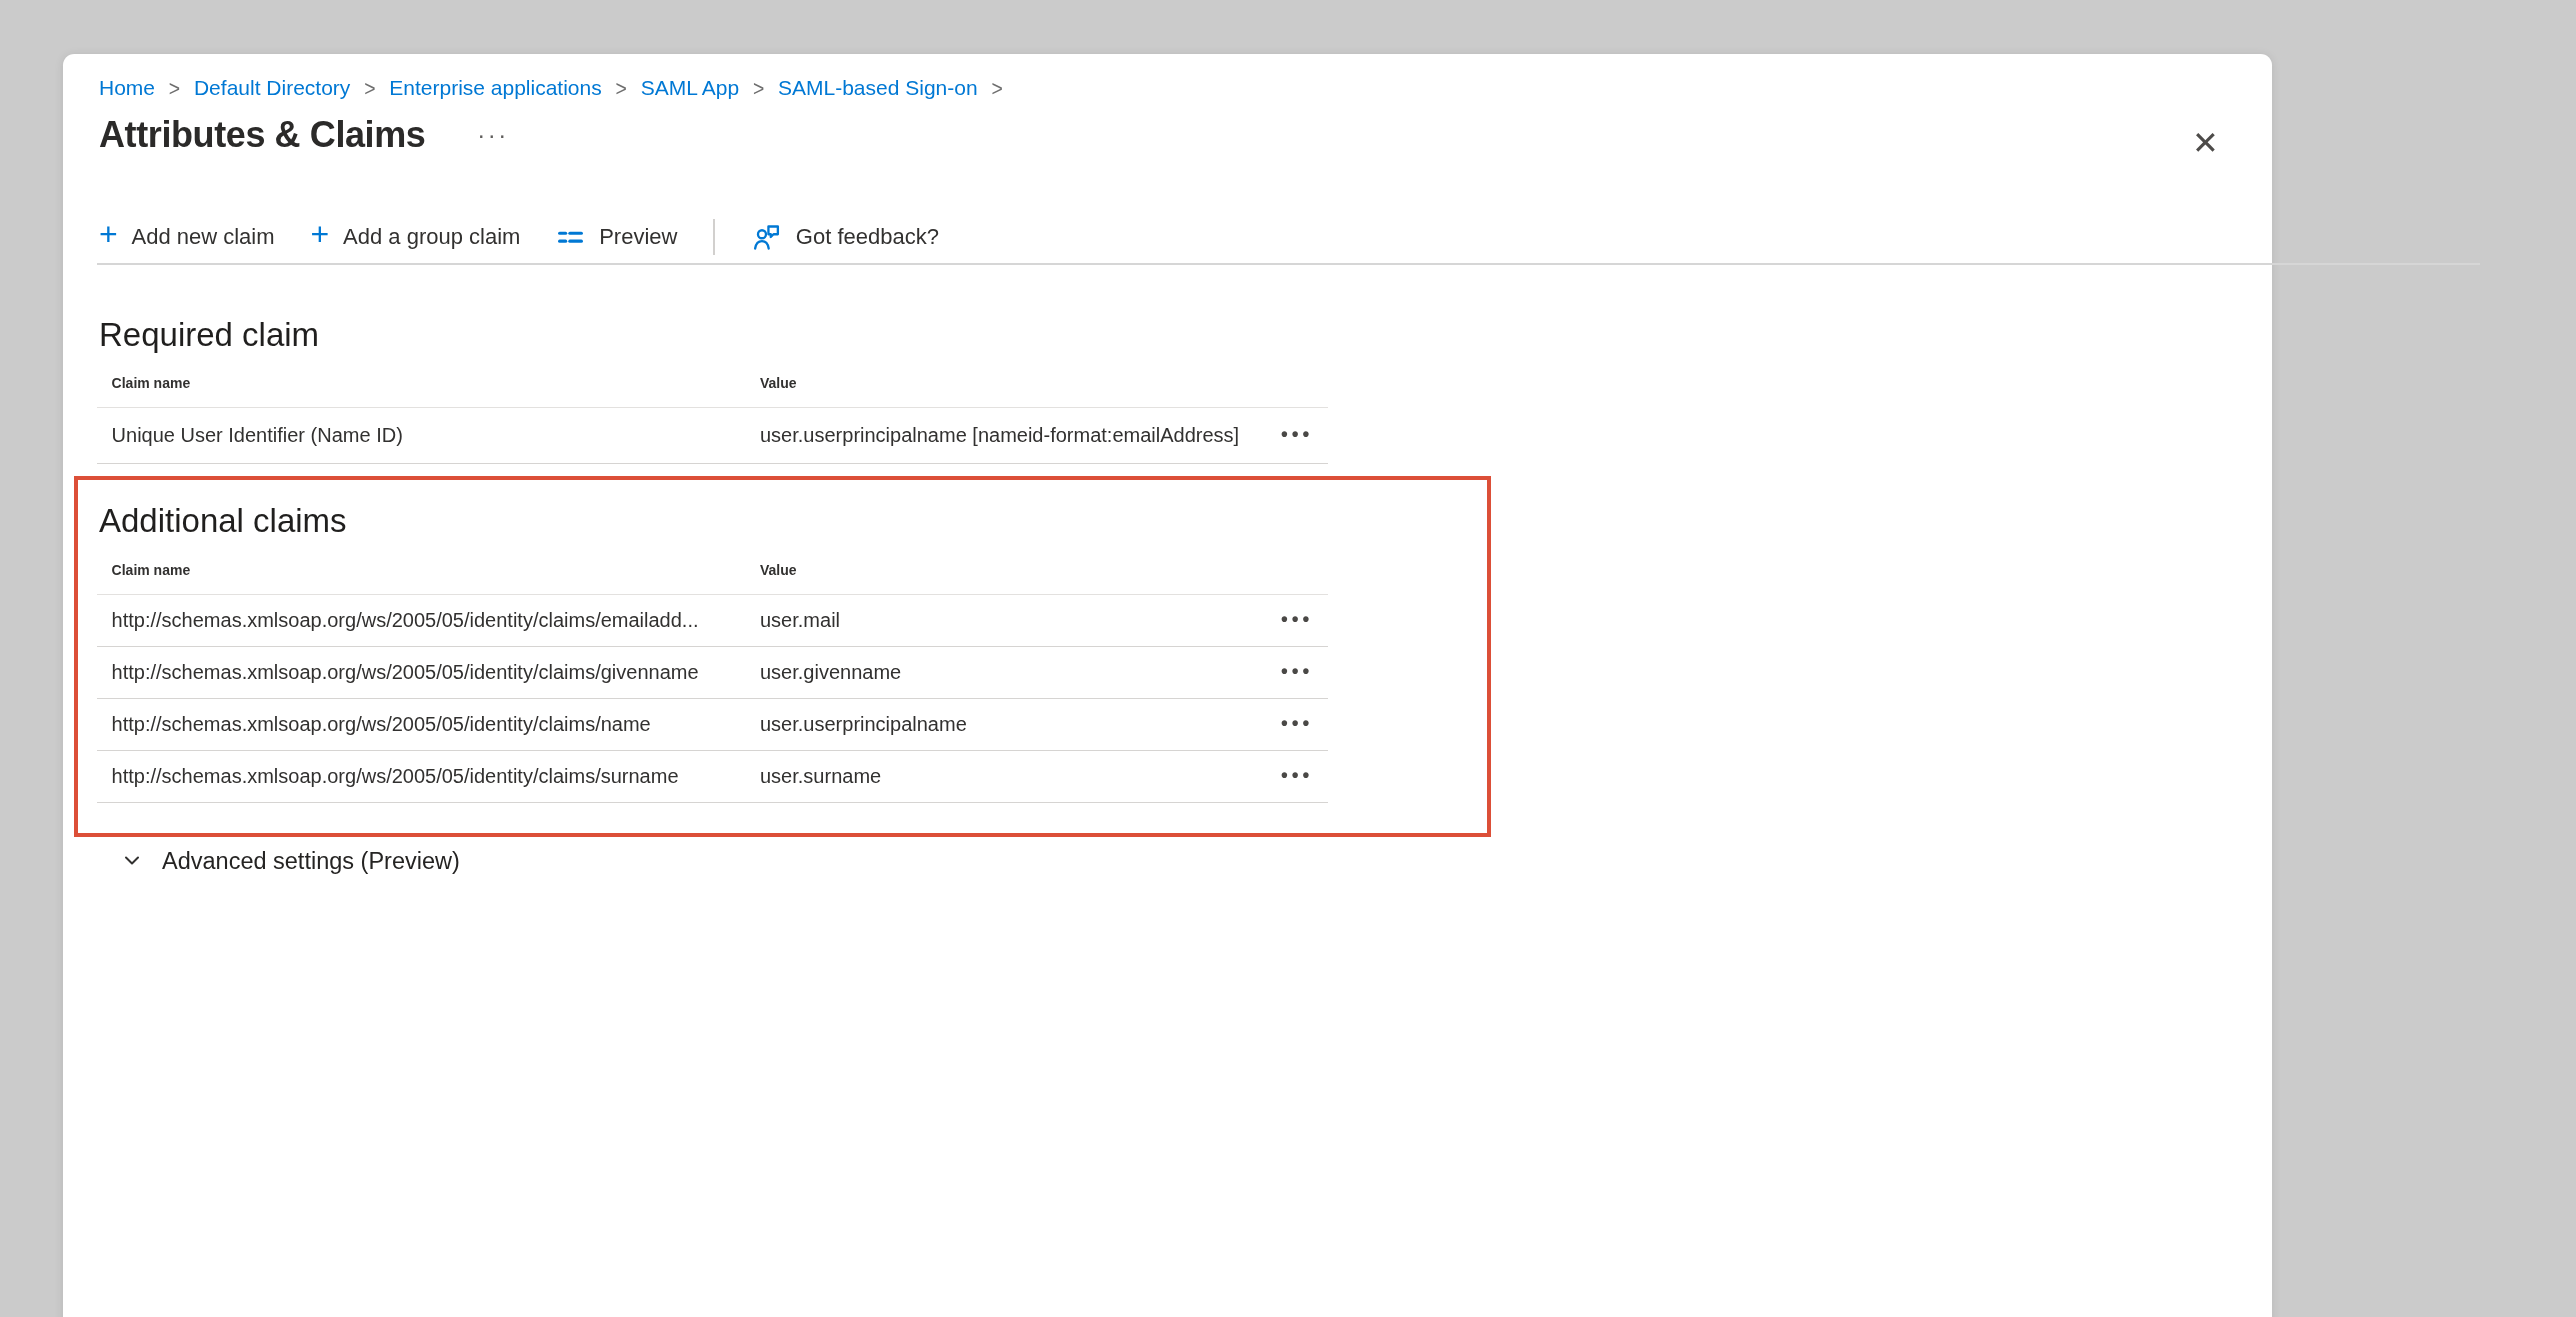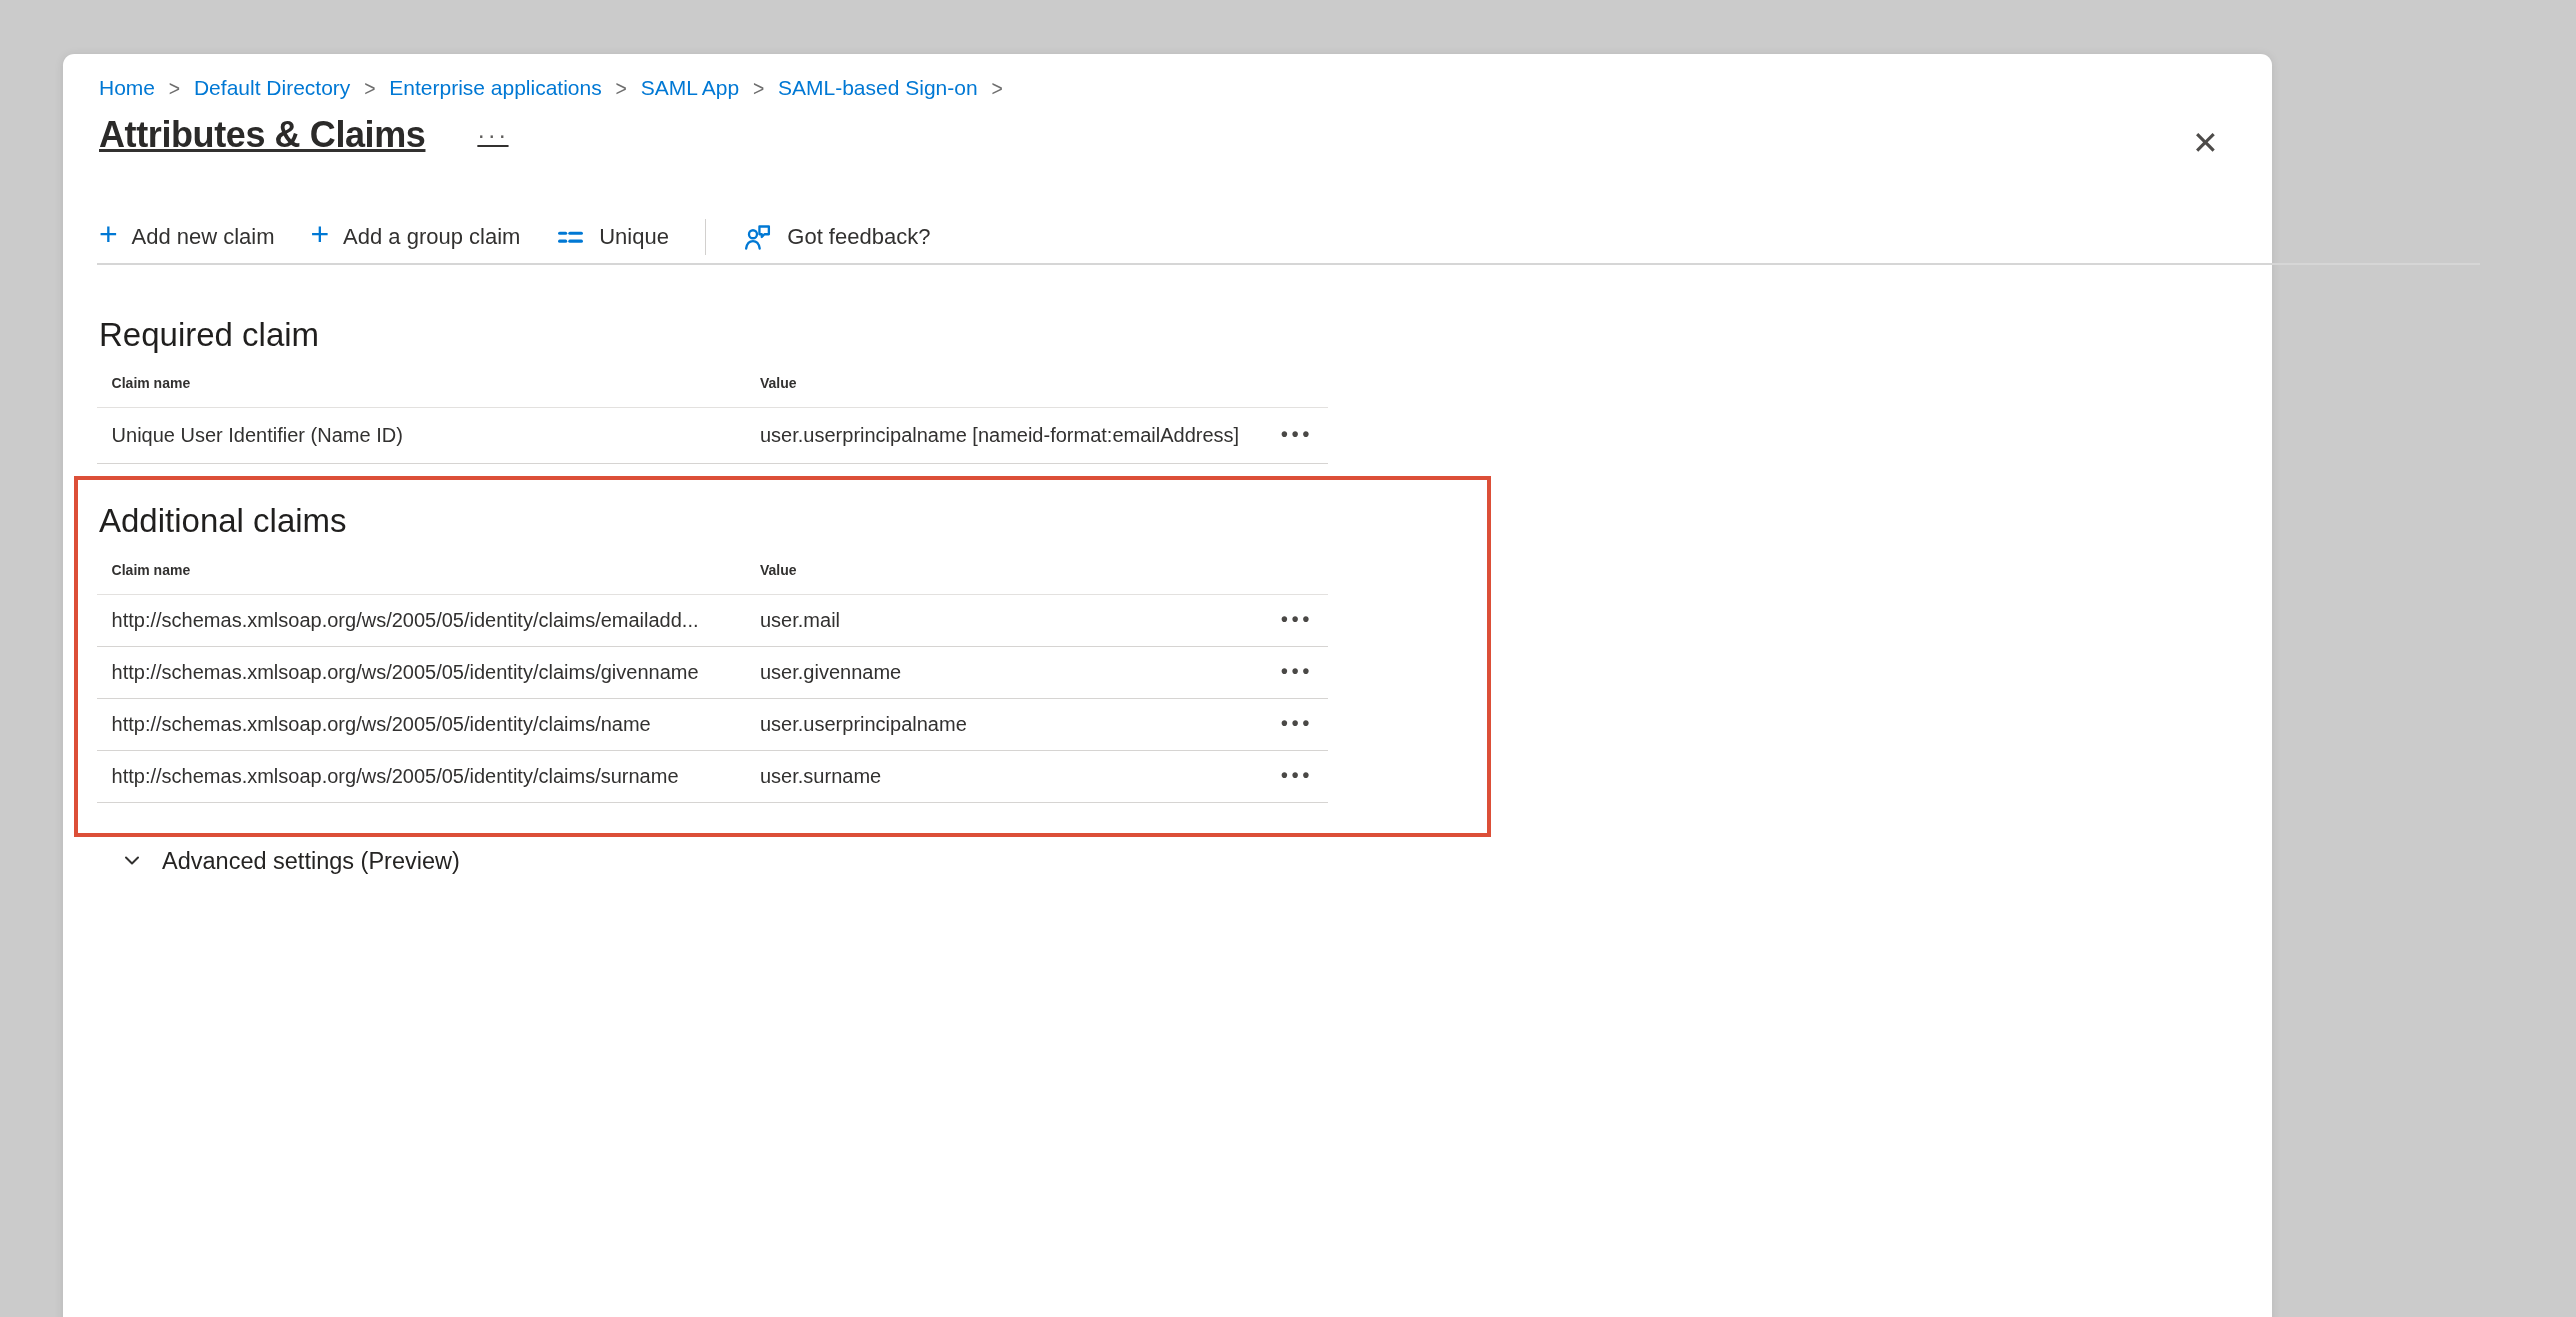--- a/index.html
+++ b/index.html
@@ -17,21 +17,21 @@
     margin-top:39px;
   }
   
   .breadcrumb {
     position:absolute; left:36px; top:21px; height:27.5px;
     display:flex; align-items:center; gap:13.8px; font-size:21px; white-space:nowrap;
   }
   .breadcrumb a { color:#0078d4; text-decoration:none; cursor:pointer; }
   .breadcrumb .sep { color:#6e6e6e; font-size:19.4px; transform:scaleY(1.15); }
   
-  .title-row { position:absolute; left:36px; top:60px; display:flex; align-items:center; gap:47px;text-decoration:underline; }
+  .title-row { position:absolute; left:36px; top:60px; display:flex; align-items:center; gap:47px; }
   h1 { margin:0; font-size:36px; font-weight:700; letter-spacing:-0.4px; color:#2b2a29; }
   .title-more {
     background:none; border:none; cursor:pointer; padding:0 4.9px;
     font-size:24px; color:#605e5c; letter-spacing:2.4px; line-height:1;
   }
   .close-btn {
     position:absolute; top:70px; right:42px; width:49px; height:39px;
     background:none; border:none; cursor:pointer;
     font-size:32px; font-weight:400; color:#4d4b49; line-height:1; padding:0;
   }
@@ -118,21 +118,21 @@
       <span class="plus-glyph">+</span>
       <span>Add a group claim</span>
     </button>
     <button class="tb-btn">
       <svg class="icon-svg" width="29" height="29" viewBox="0 0 24 24" fill="none" stroke="#0078d4" stroke-width="2.6" stroke-linecap="round">
         <line x1="3" y1="8.5" x2="8" y2="8.5"></line>
           <line x1="11.5" y1="8.5" x2="21" y2="8.5"></line>
         <line x1="3" y1="15" x2="8" y2="15"></line>
           <line x1="11.5" y1="15" x2="21" y2="15"></line>
       </svg>
-      <span>Unique</span>
+      <span>Preview</span>
     </button>
     <span class="tb-divider"></span>
     <button class="tb-btn">
       <svg class="icon-svg" width="31" height="31" viewBox="0 0 24 24" fill="none" stroke="#0078d4" stroke-width="1.8" stroke-linecap="round" stroke-linejoin="round">
         <circle cx="8.5" cy="9.5" r="3.1"></circle>
         <path d="M3.2 20.5c.6-3.8 2.8-5.7 5.3-5.7 2.4 0 4.6 1.9 5.2 5.7"></path>
         <path d="M13.5 3.5h7.3v6h-3.4l-2.1 2.1V9.5h-1.8z"></path>
       </svg>
       <span>Got feedback?</span>
     </button>

